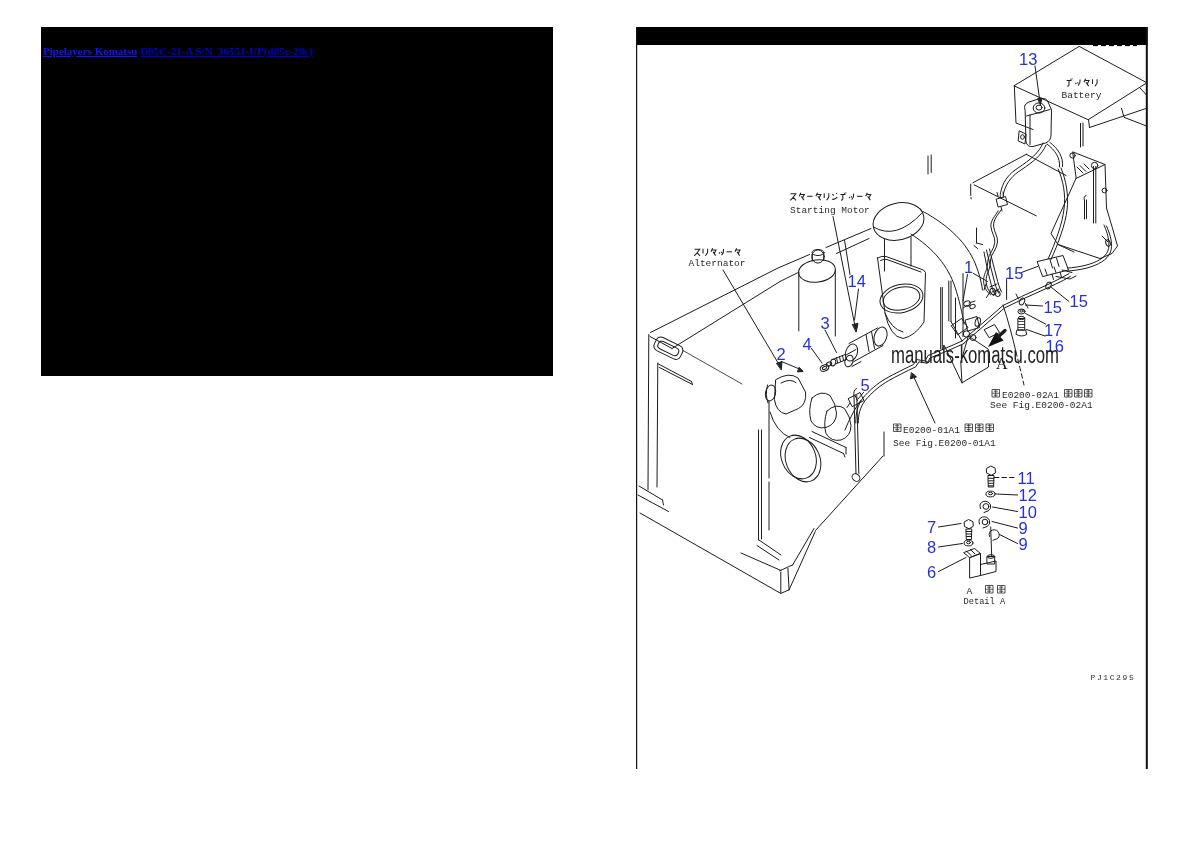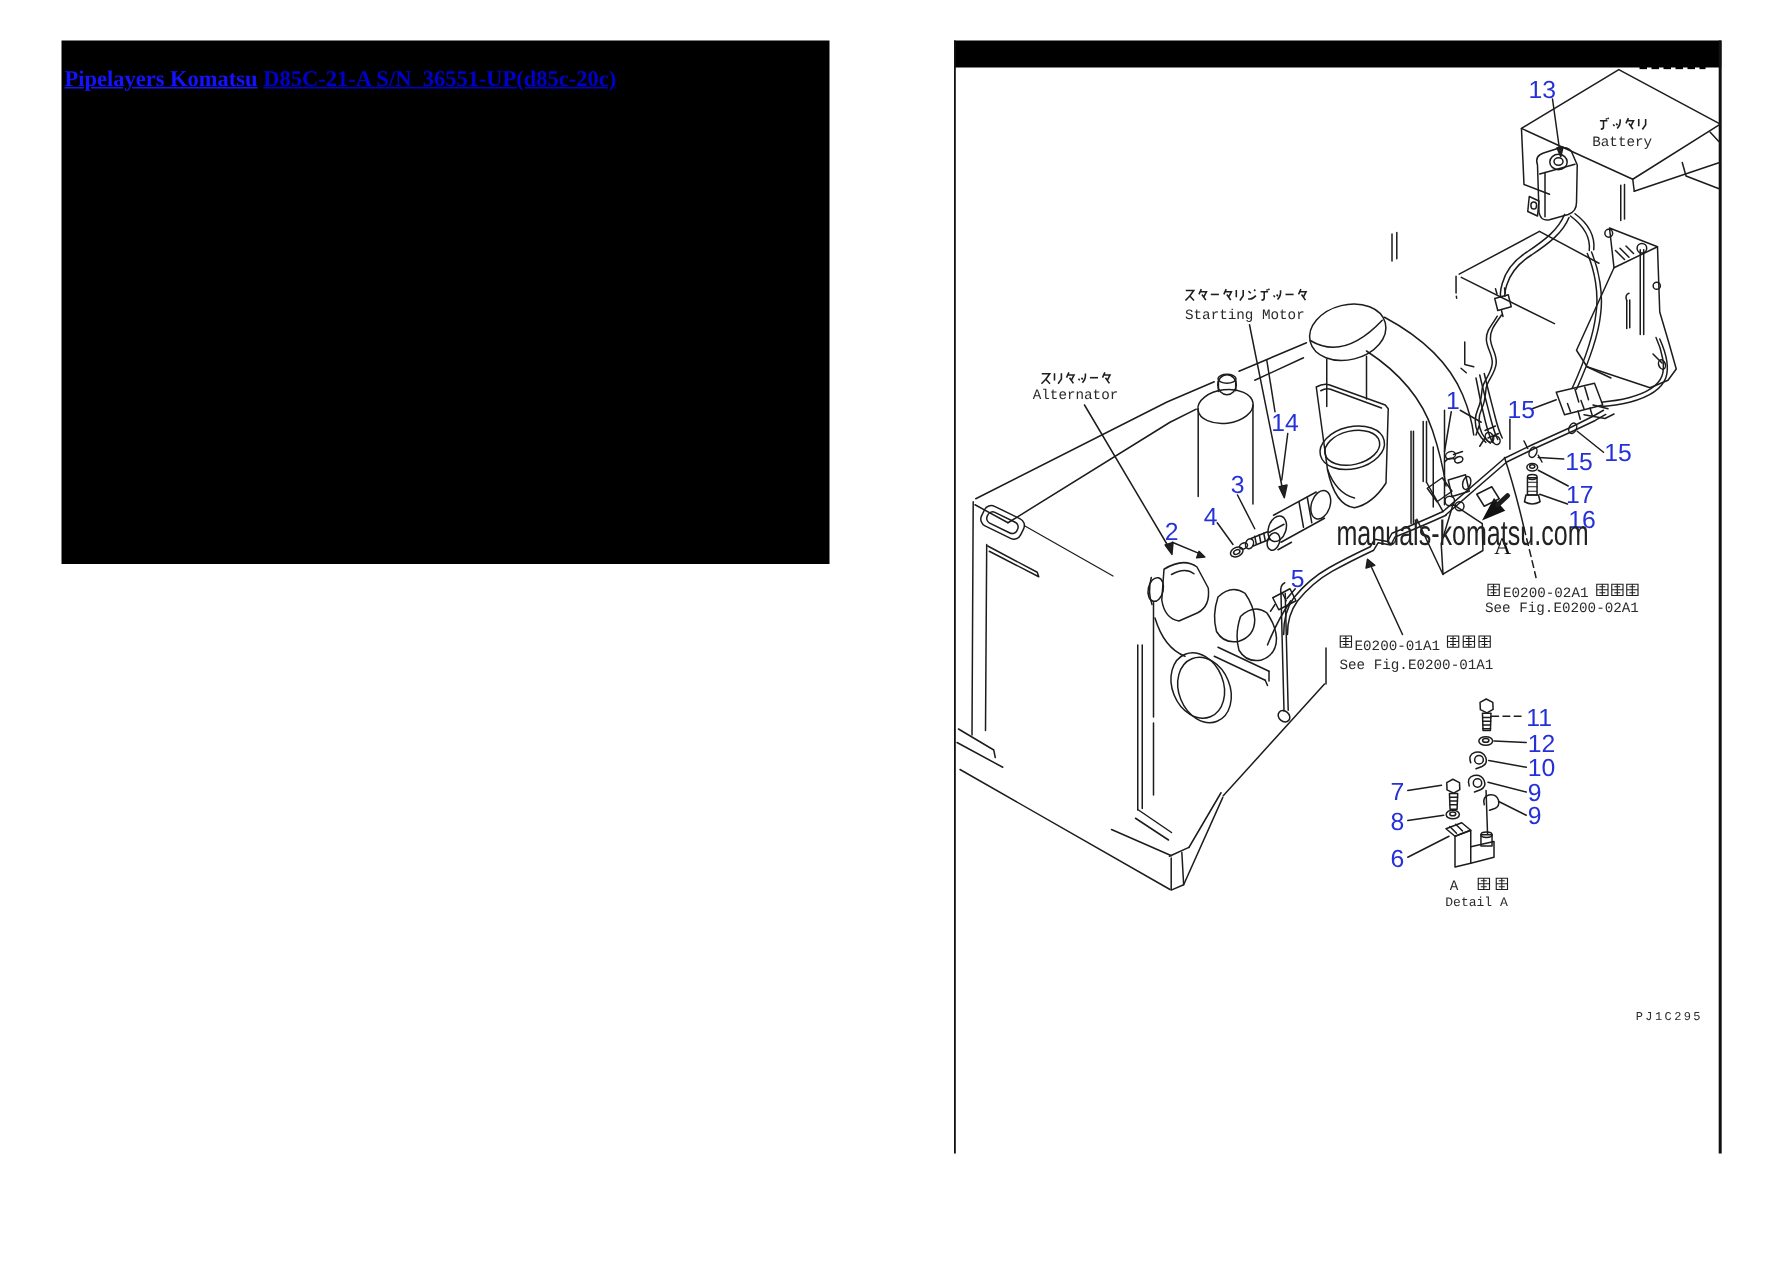--- a/index.html
+++ b/index.html
@@ -1,18 +1,18 @@
 <!DOCTYPE html>
 <html><head>
 <meta charset="utf-8">
 <style>
 html,body{margin:0;padding:0;background:#fff}
 #page{position:relative;width:1190px;height:842px;overflow:hidden;font-family:"Liberation Sans",sans-serif}
 #blackbox{position:absolute;left:41px;top:27px;width:512px;height:349px;background:#000}
-#linkline{position:absolute;left:43px;top:44.8px;white-space:nowrap;font-family:"Liberation Serif",serif;font-weight:bold;font-size:15px}
+#linkline{position:absolute;left:43px;top:44.8px;white-space:nowrap;font-family:"Liberation Serif",serif;font-weight:bold;font-size:11px}
 #linkline a{text-decoration:underline}
 .l1{color:#1512ff}
 .l2{color:#0000cc}
 #dwg{position:absolute;left:0;top:0}
 </style>
 </head>
 <body>
 <div id="page">
 <div id="blackbox"></div>
 <div id="linkline"><a class="l1" href="#">Pipelayers Komatsu</a> <a class="l2" href="#">D85C-21-A S/N&nbsp; 36551-UP(d85c-20c)</a></div>

